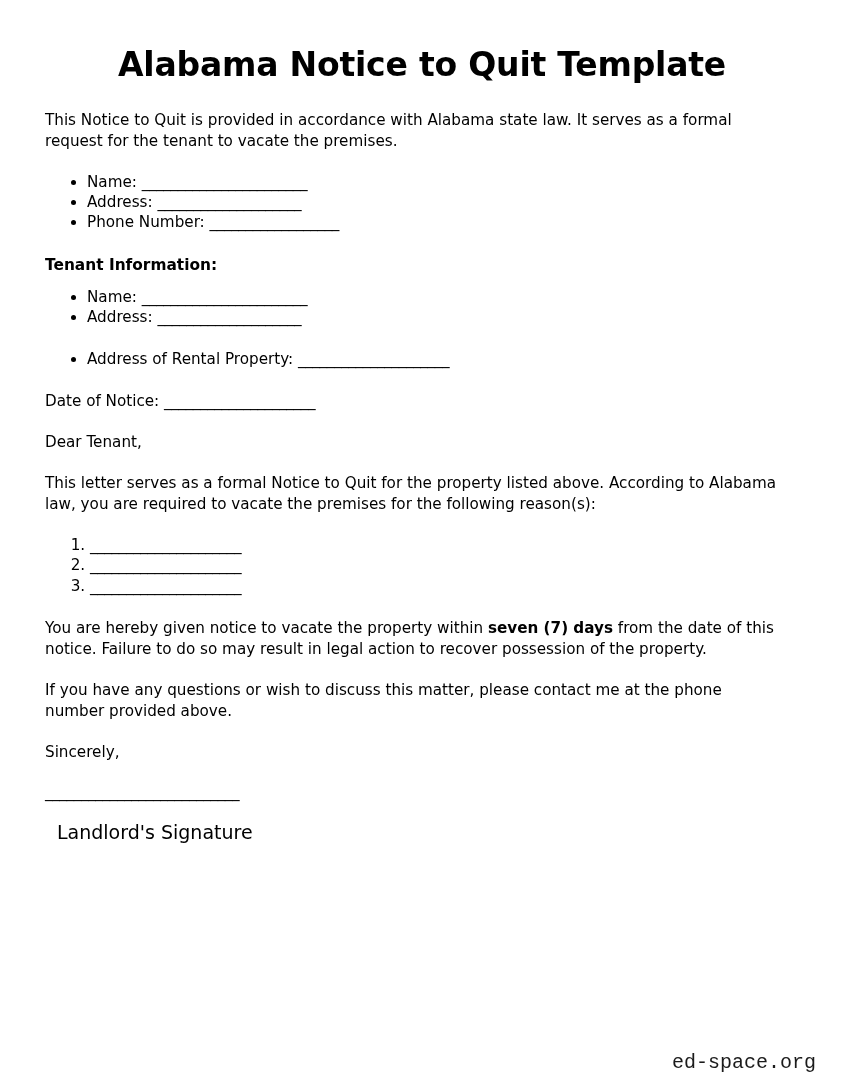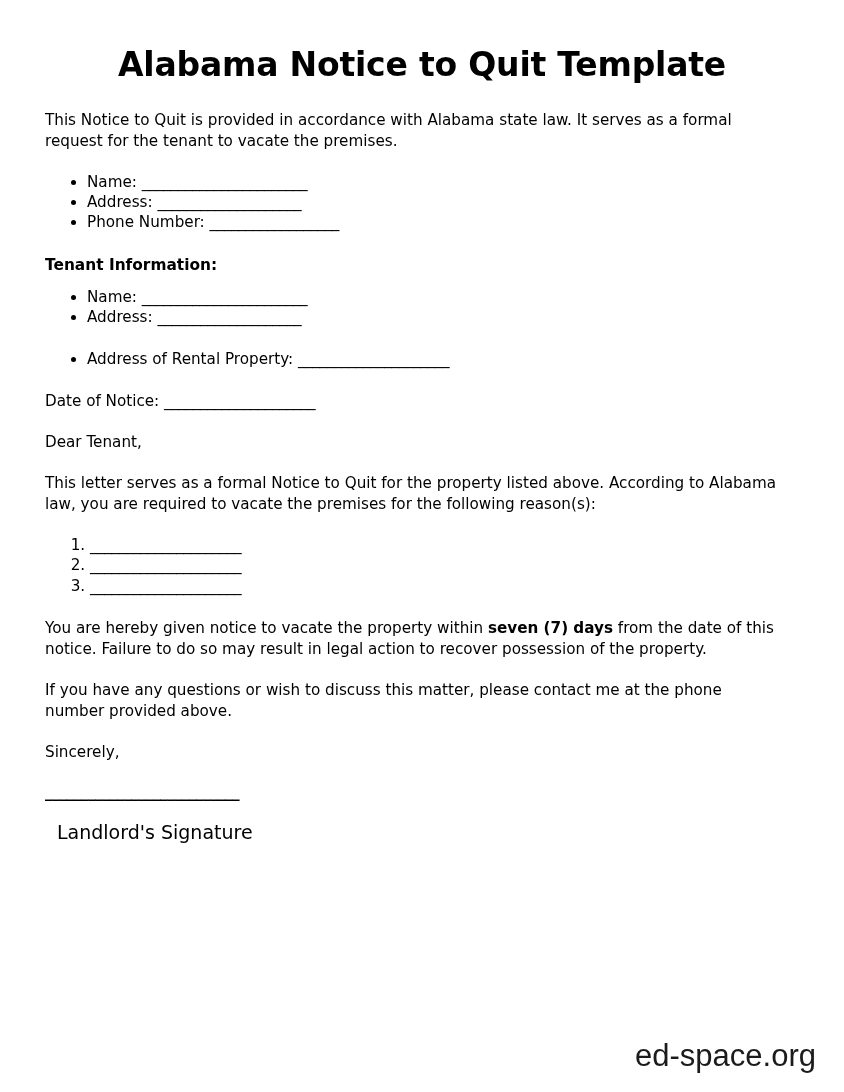--- a/index.html
+++ b/index.html
@@ -83,33 +83,32 @@
   .closing {
     font-size: 15.2px;
     line-height: 1.38;
     margin: 0 0 20px 0;
   }
   .sig-rule {
     font-size: 15.2px;
     line-height: 1.2;
     margin: 20px 0 18px 0;
     letter-spacing: -0.4px;
-    font-weight: bold;
   }
   .sig-caption {
     font-size: 19px;
     line-height: 1.38;
     margin: 12px;
   }
   .watermark {
     position: absolute;
     right: 28px;
     bottom: 18px;
-    font-family: Liberation Sans, sans-serif;
-    font-size: 31px;
+    font-family: Liberation Mono, monospace;
+    font-size: 20px;
     color: #1b1b1b;
     letter-spacing: 0px;
     white-space: nowrap;
   }
   b { font-weight: bold; }
 </style>
 </head>
 <body>
 
 <div class="page">

